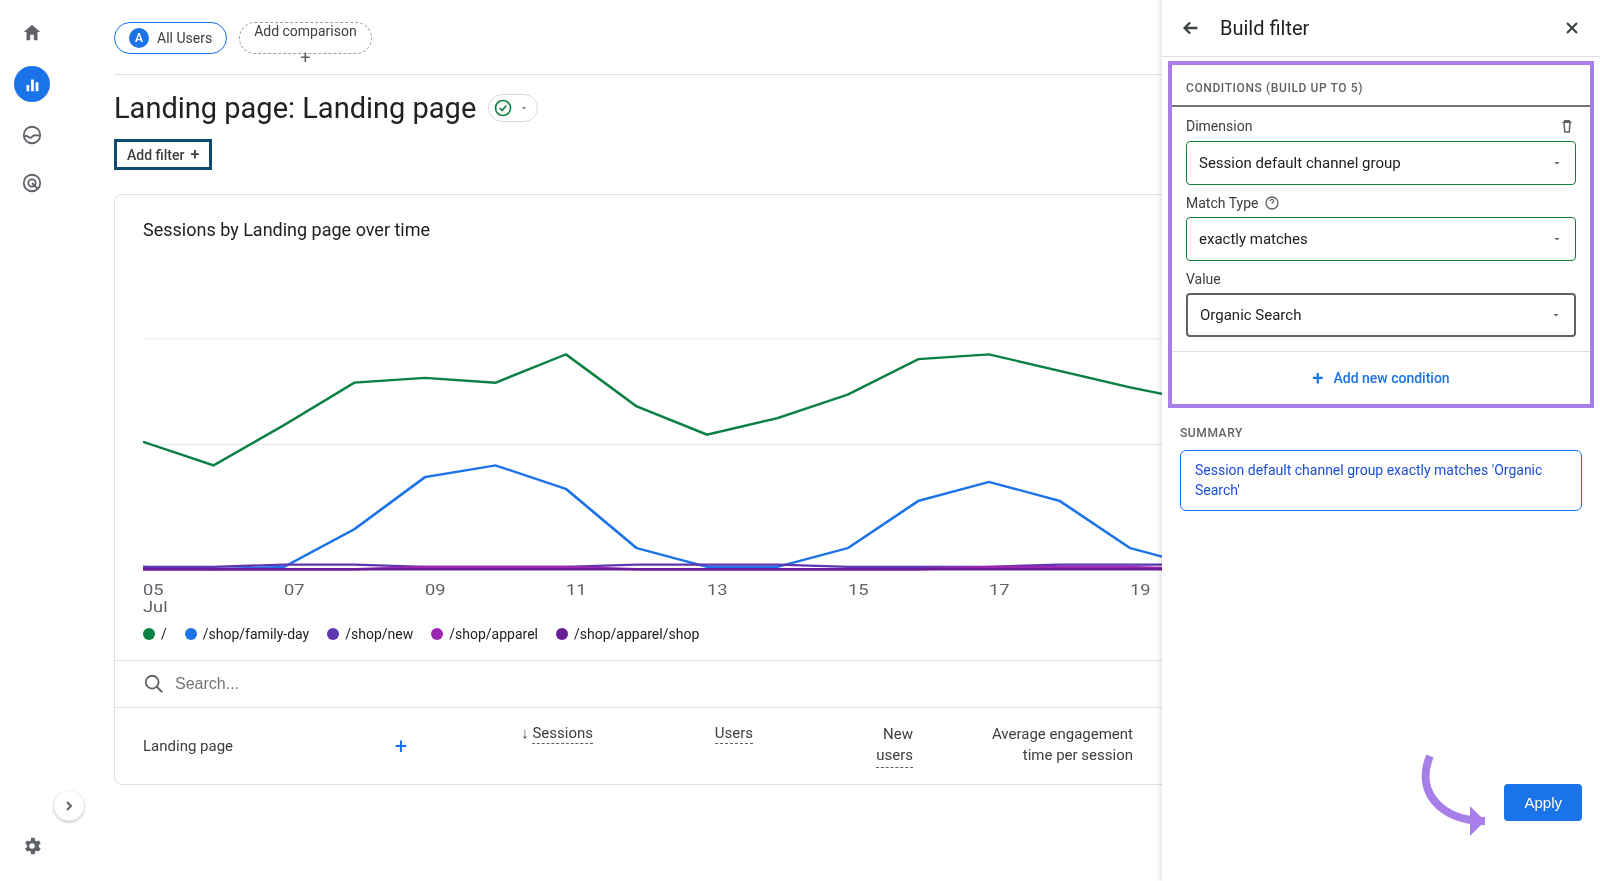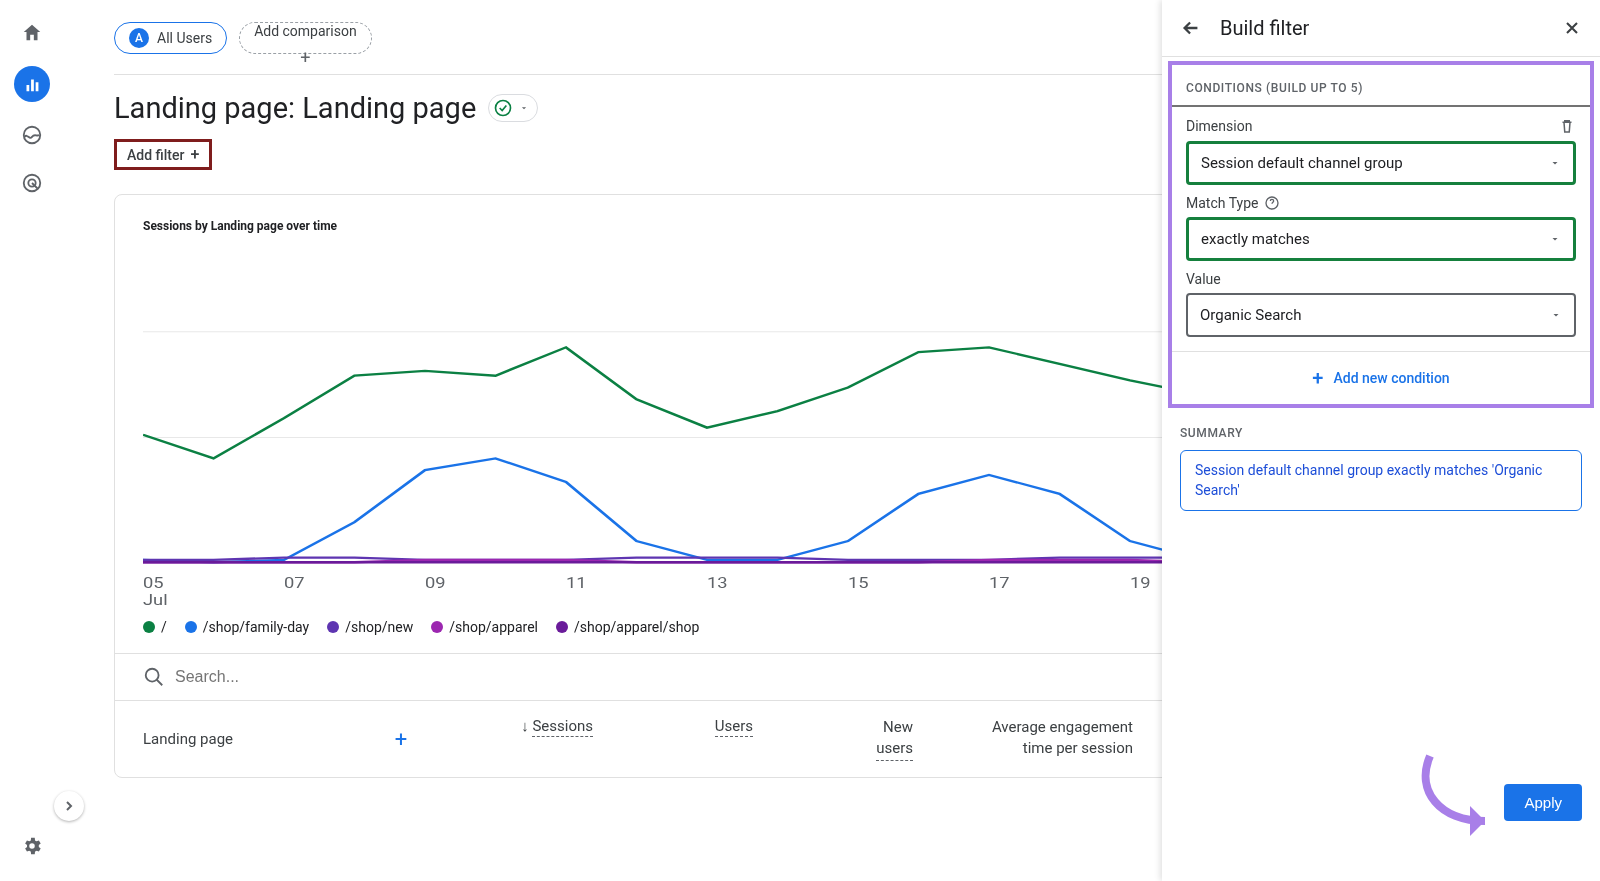--- a/index.html
+++ b/index.html
@@ -13,23 +13,23 @@
 .main { flex:1; padding: 22px 18px 0 50px; overflow:hidden; }
 .chips { display:flex; gap:12px; align-items:center; }
 .chip { display:inline-flex; align-items:center; gap:8px; height:32px; padding:0 14px; border-radius:16px; font-size:14px; cursor:pointer; }
 .chip-all { border:1.5px solid #1a73e8; color:#3c4043; }
 .chip-all .avatar { width:20px; height:20px; border-radius:50%; background:#1a73e8; color:#fff; display:inline-flex; align-items:center; justify-content:center; font-size:12px; font-weight:500; }
 .chip-add { border:1px dashed #9aa0a6; color:#3c4043;flex-direction:column; }
 .divider-h { height:1px; background:#e0e0e0; margin:20px 0 16px; }
 .title-row { display:flex; align-items:center; gap:12px; }
 .title { font-size:29px; font-weight:400; color:#202124; }
 .status-pill { display:inline-flex; align-items:center; gap:6px; border:1px solid #dadce0; border-radius:16px; padding:3px 8px 3px 4px; cursor:pointer; }
-.add-filter { display:inline-flex; align-items:center; gap:6px; border:3px solid #7f1d1d; padding:3px 10px; margin-top:14px; font-size:14px; cursor:pointer; color:#3c4043; font-weight:500; }
+.add-filter { display:inline-flex; align-items:center; gap:6px; border:3px solid #0c4a6e; padding:3px 10px; margin-top:14px; font-size:14px; cursor:pointer; color:#3c4043; font-weight:500; }
 .card { border:1px solid #e0e0e0; border-radius:8px; margin-top:24px; padding:24px 0 0 0; background:#fff; }
-.card-title { font-size:12px; font-weight:700; padding:0 28px 14px; }
+.card-title { font-size:18px; font-weight:400; padding:0 28px 14px; }
 .chart-area { position:relative; height:360px; padding:0 28px; }
 .chart-area svg { width:100%; height:100%; }
 .legend { display:flex; gap:18px; padding:12px 28px 18px; flex-wrap:wrap; font-size:14px; }
 .legend-item { display:flex; align-items:center; gap:6px; }
 .dot { width:12px; height:12px; border-radius:50%; display:inline-block; }
 .search-row { border-top:1px solid #e0e0e0; display:flex; align-items:center; padding:12px 28px; color:#5f6368; }
 .search-row input { border:none; outline:none; font-size:16px; flex:1; margin-left:10px; }
 .table-head { border-top:1px solid #e0e0e0; display:flex; padding:16px 28px; }
 .th { font-size:15px; color:#3c4043; }
 .th-landing { flex:0 0 290px; display:flex; align-items:center; justify-content:space-between; padding-right:20px; }
@@ -39,21 +39,21 @@
 .plus-btn { width:24px; height:24px; display:inline-flex; align-items:center; justify-content:center; color:#1a73e8; font-size:22px; cursor:pointer; }
 .panel { position:absolute; right:0; top:0; bottom:0; width:438px; background:#fff; box-shadow:-2px 0 6px rgba(0,0,0,0.12); display:flex; flex-direction:column;justify-content:center; }
 .panel-head { display:flex; align-items:center; padding:16px 18px; gap:18px; }
 .panel-title { font-size:20px; flex:1; }
 .panel-divider { height:1px; background:#e0e0e0; }
 .cond-box { border:4px solid #a87fe8; margin:4px 6px 0; }
 .sec-label { font-size:12px; letter-spacing:0.6px; color:#5f6368; padding:16px 14px 10px; font-weight:500; }
 .cond-body { padding:0 14px 14px; }
 .field-label { font-size:14px; color:#3c4043; margin:10px 0 6px; display:flex; align-items:center; gap:6px; justify-content:space-between; }
 .field-label-left { display:flex; align-items:center; gap:6px; }
-.select { border:3px solid #15803d; border-radius:4px; height:44px; display:flex; align-items:center; padding:0 12px; justify-content:space-between; cursor:pointer; font-size:15px; }
+.select { border:1px solid #15803d; border-radius:4px; height:44px; display:flex; align-items:center; padding:0 12px; justify-content:space-between; cursor:pointer; font-size:15px; }
 .select.focused { border:2px solid #5f6368; }
 .add-cond { border-top:1px solid #e0e0e0; padding:14px 0; display:flex; align-items:center; justify-content:center; gap:10px; color:#1a73e8; font-weight:500; cursor:pointer; }
 .summary-sec { padding:14px 18px; }
 .summary-chip { border:1px solid #1a73e8; border-radius:6px; padding:10px 14px; color:#1d4ed8; font-size:14px; line-height:1.4; }
 .panel-foot { margin-top:auto; padding:0 18px 60px; display:flex; justify-content:flex-end; position:relative; }
 .apply-btn { background:#1a73e8; color:#fff; border:none; padding:10px 20px; font-size:15px; border-radius:4px; cursor:pointer; font-weight:500; }
 .annotation-arrow { position:absolute; right:80px; bottom:40px; }
 .icon-svg { width:22px; height:22px; }
 </style>
 </head>

